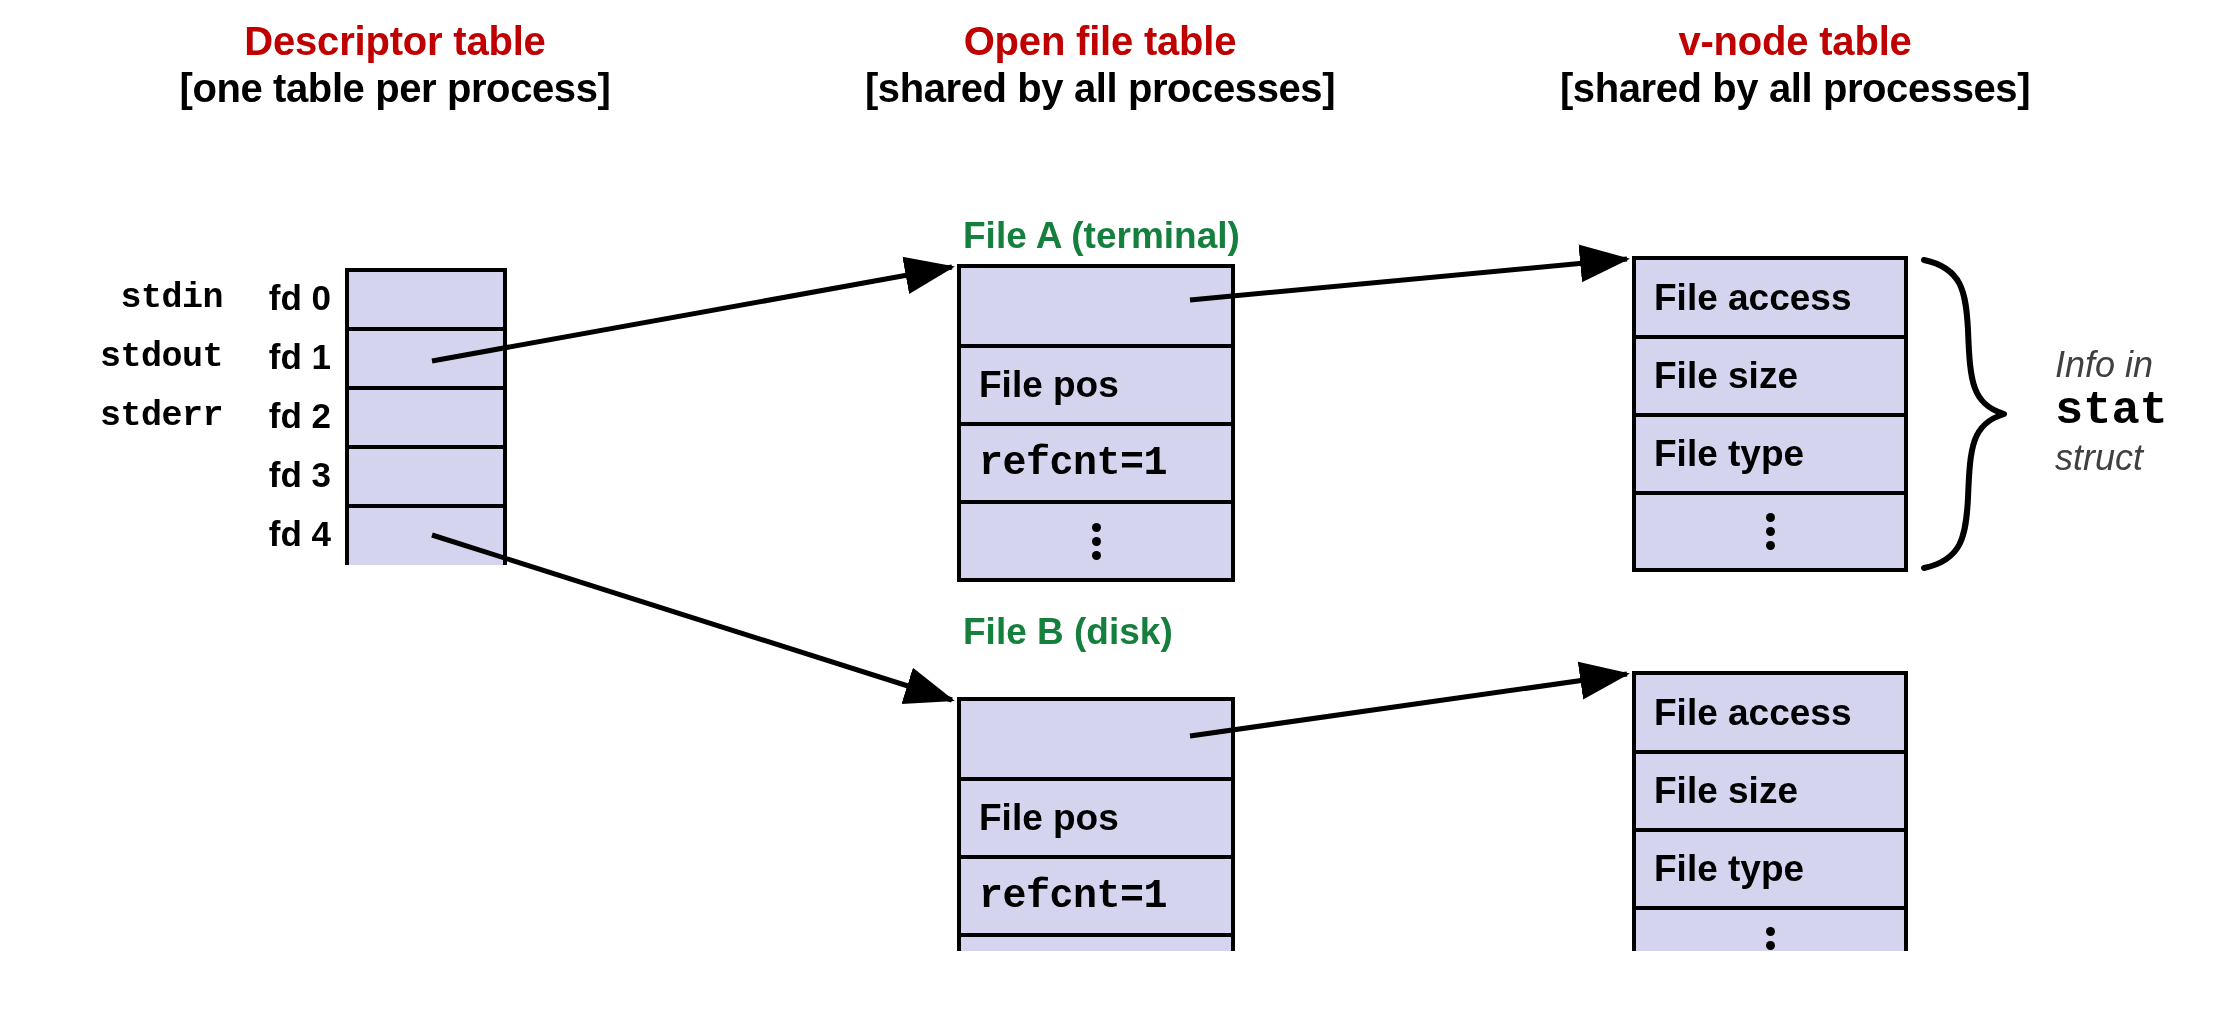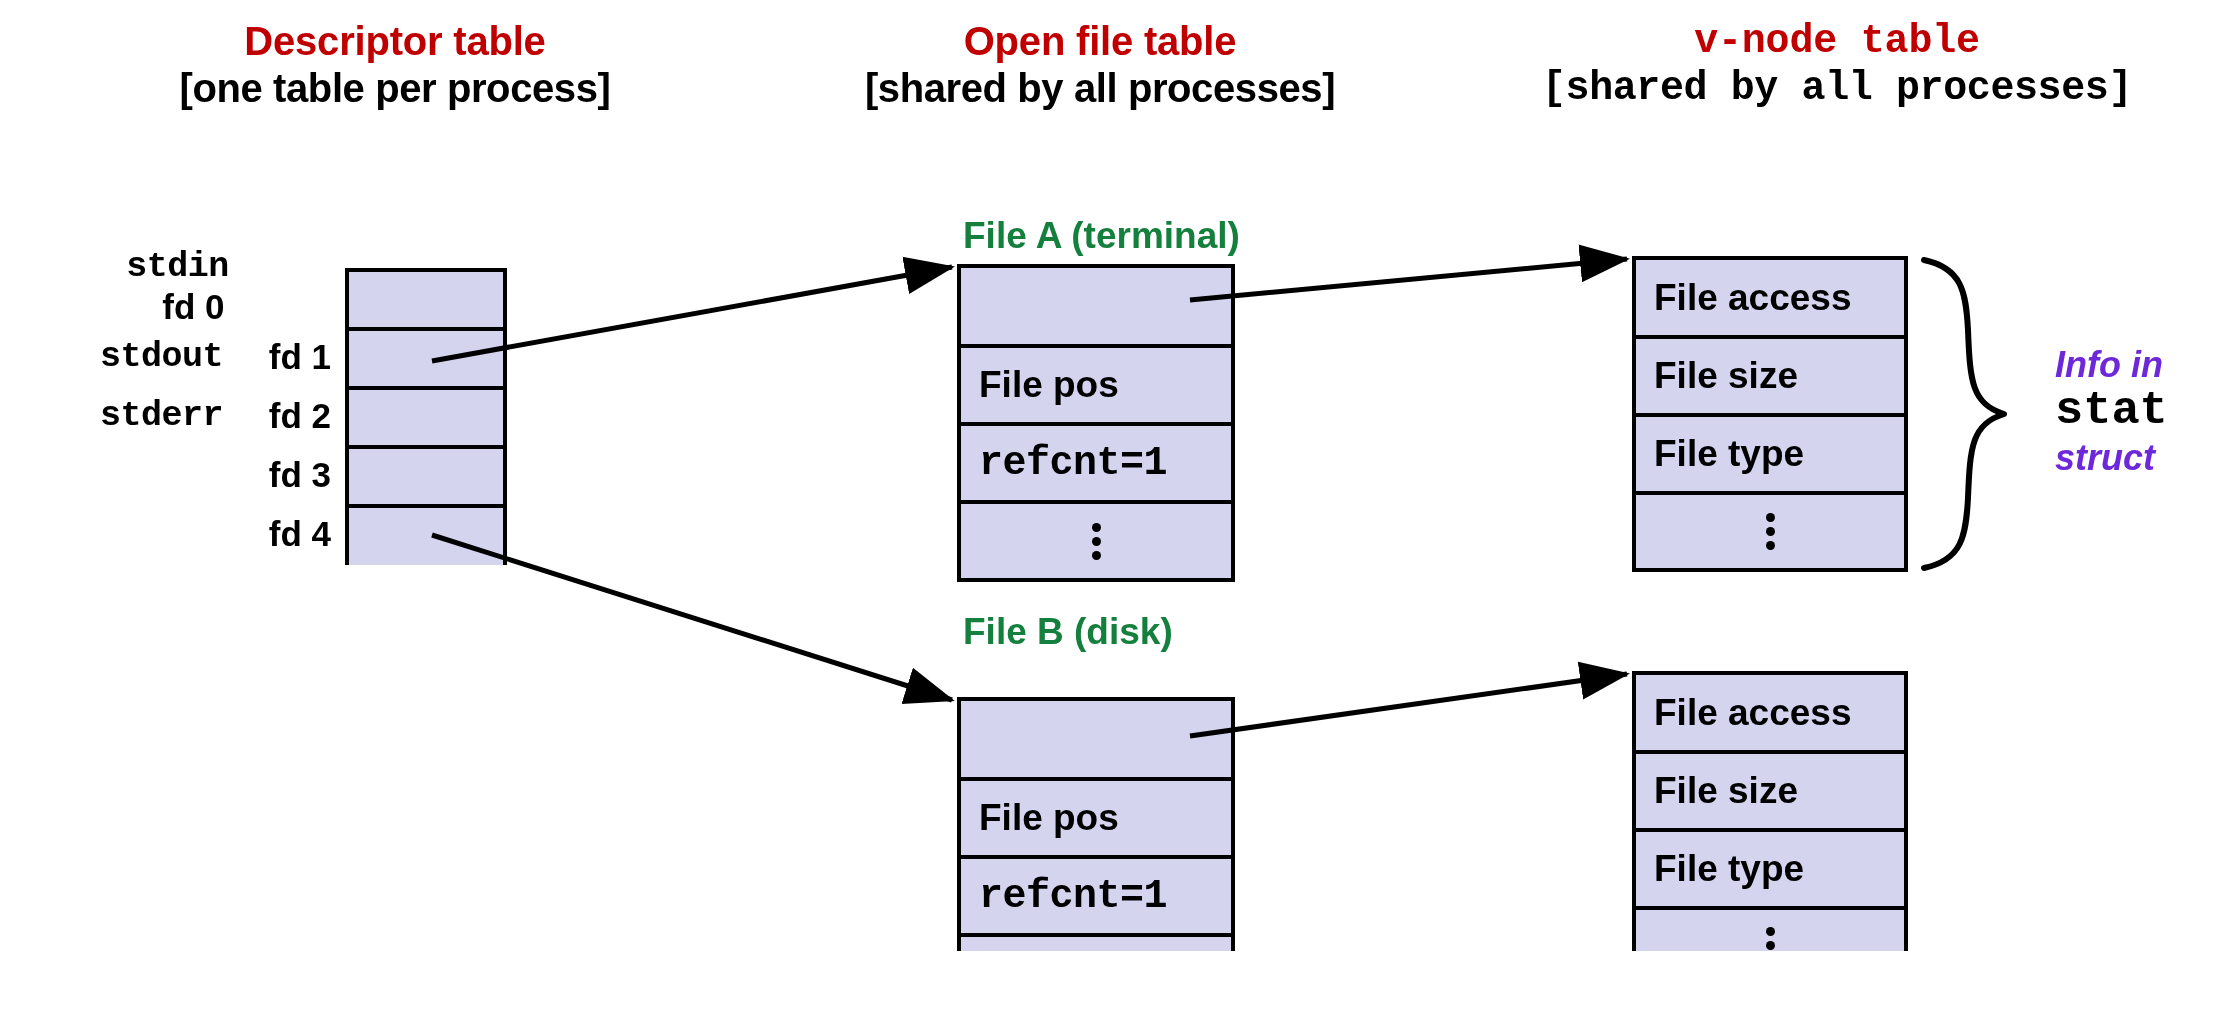--- a/index.html
+++ b/index.html
@@ -110,24 +110,24 @@
     text-align: right;
     padding-right: 14px;
   }
   .brace-note {
     position: absolute;
     text-align: left;
     line-height: 1.12;
   }
   .brace-note .bi {
     display: block;
-    font-weight: bold;
+    font-weight: normal;
     font-style: italic;
     font-size: 36px;
-    color: #6d28d9;
+    color: #404040;
   }
   .brace-note .bm {
     display: block;
     font-family: "Liberation Mono", "DejaVu Sans Mono", monospace;
     font-weight: bold;
     font-style: normal;
     font-size: 47px;
     color: #000;
   }
   svg.overlay {
@@ -146,27 +146,27 @@
   <div class="hdr" style="left:60px; top:18px; width:670px;">
     <span class="t1">Descriptor table</span>
     <span class="t2">[one table per process]</span>
   </div>
 
   <div class="hdr" style="left:760px; top:18px; width:680px;">
     <span class="t1">Open file table</span>
     <span class="t2">[shared by all processes]</span>
   </div>
 
-  <div class="hdr" style="left:1497px; top:18px; width:680px;font-family:Liberation Mono, monospace;">
+  <div class="hdr" style="left:1455px; top:18px; width:680px;">
     <span class="t1">v-node table</span>
     <span class="t2">[shared by all processes]</span>
   </div>
 
   <div class="fdlabels" style="left:10px; top:268px; width:335px;">
-    <div class="fdrow" style="height:59px;flex-direction:column;">
+    <div class="fdrow" style="height:59px;">
       <span class="stdname">stdin</span>
       <span class="fdnum">fd 0</span>
     </div>
     <div class="fdrow" style="height:59px;">
       <span class="stdname">stdout</span>
       <span class="fdnum">fd 1</span>
     </div>
     <div class="fdrow" style="height:59px;">
       <span class="stdname">stderr</span>
       <span class="fdnum">fd 2</span>

